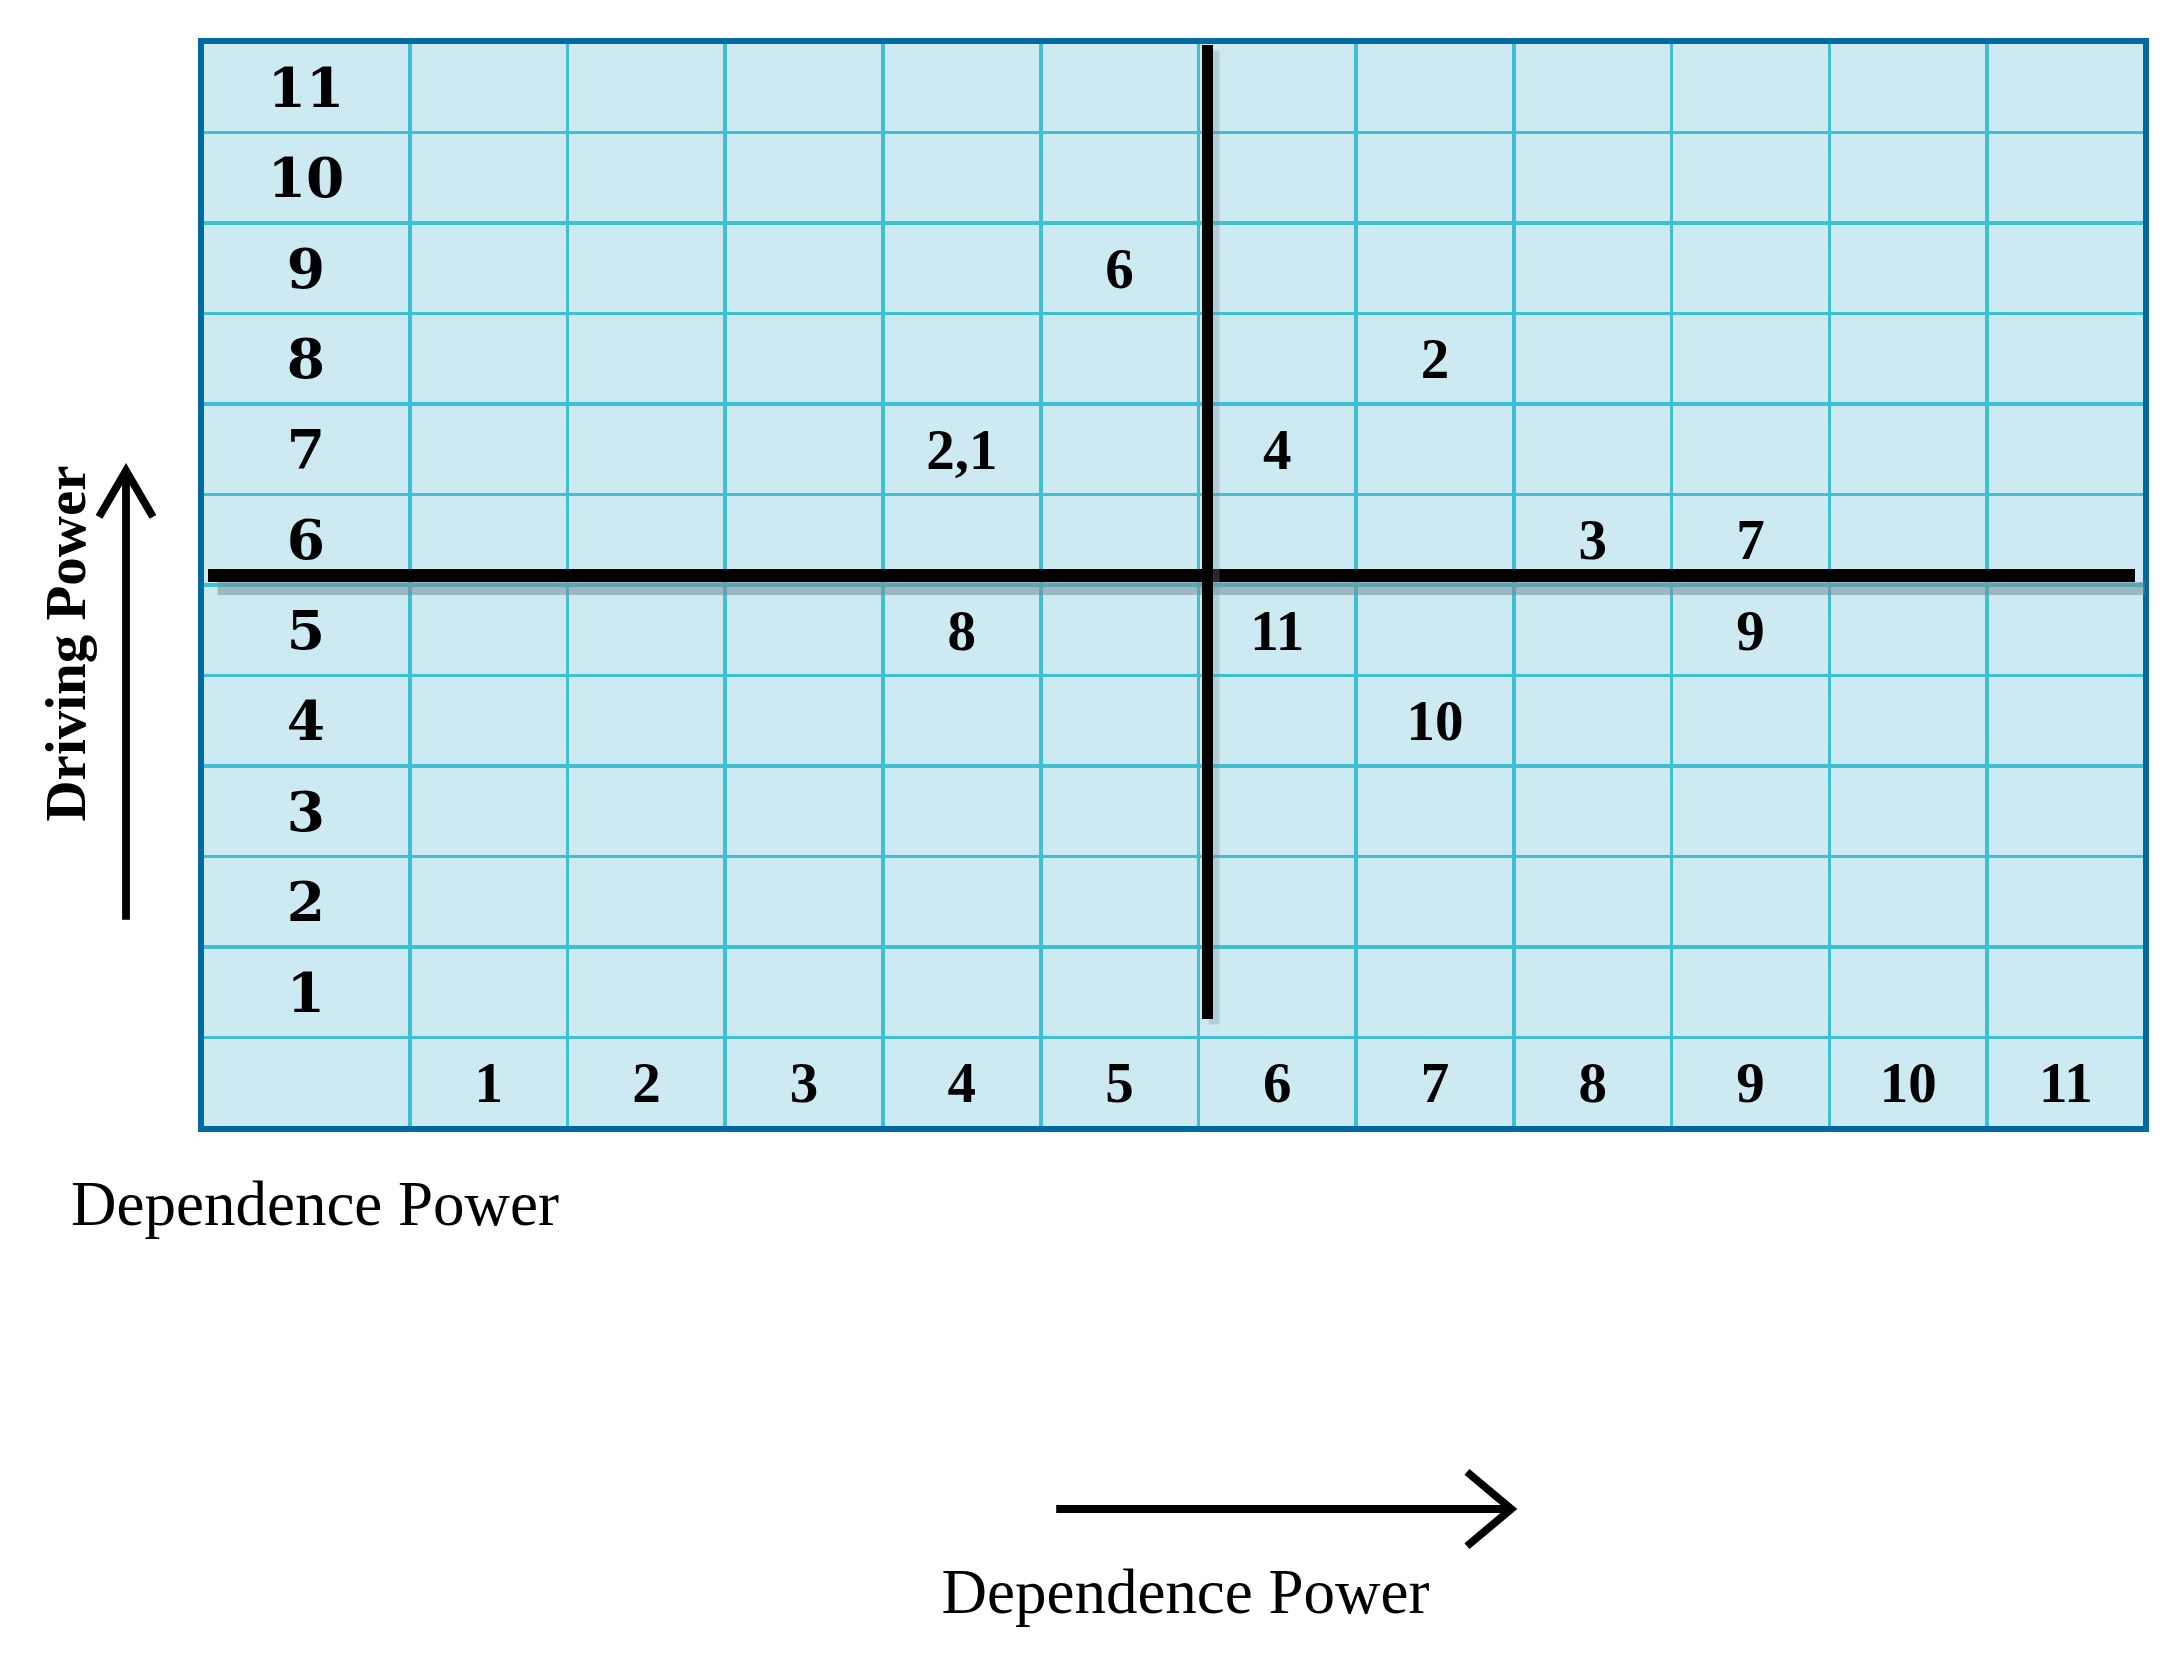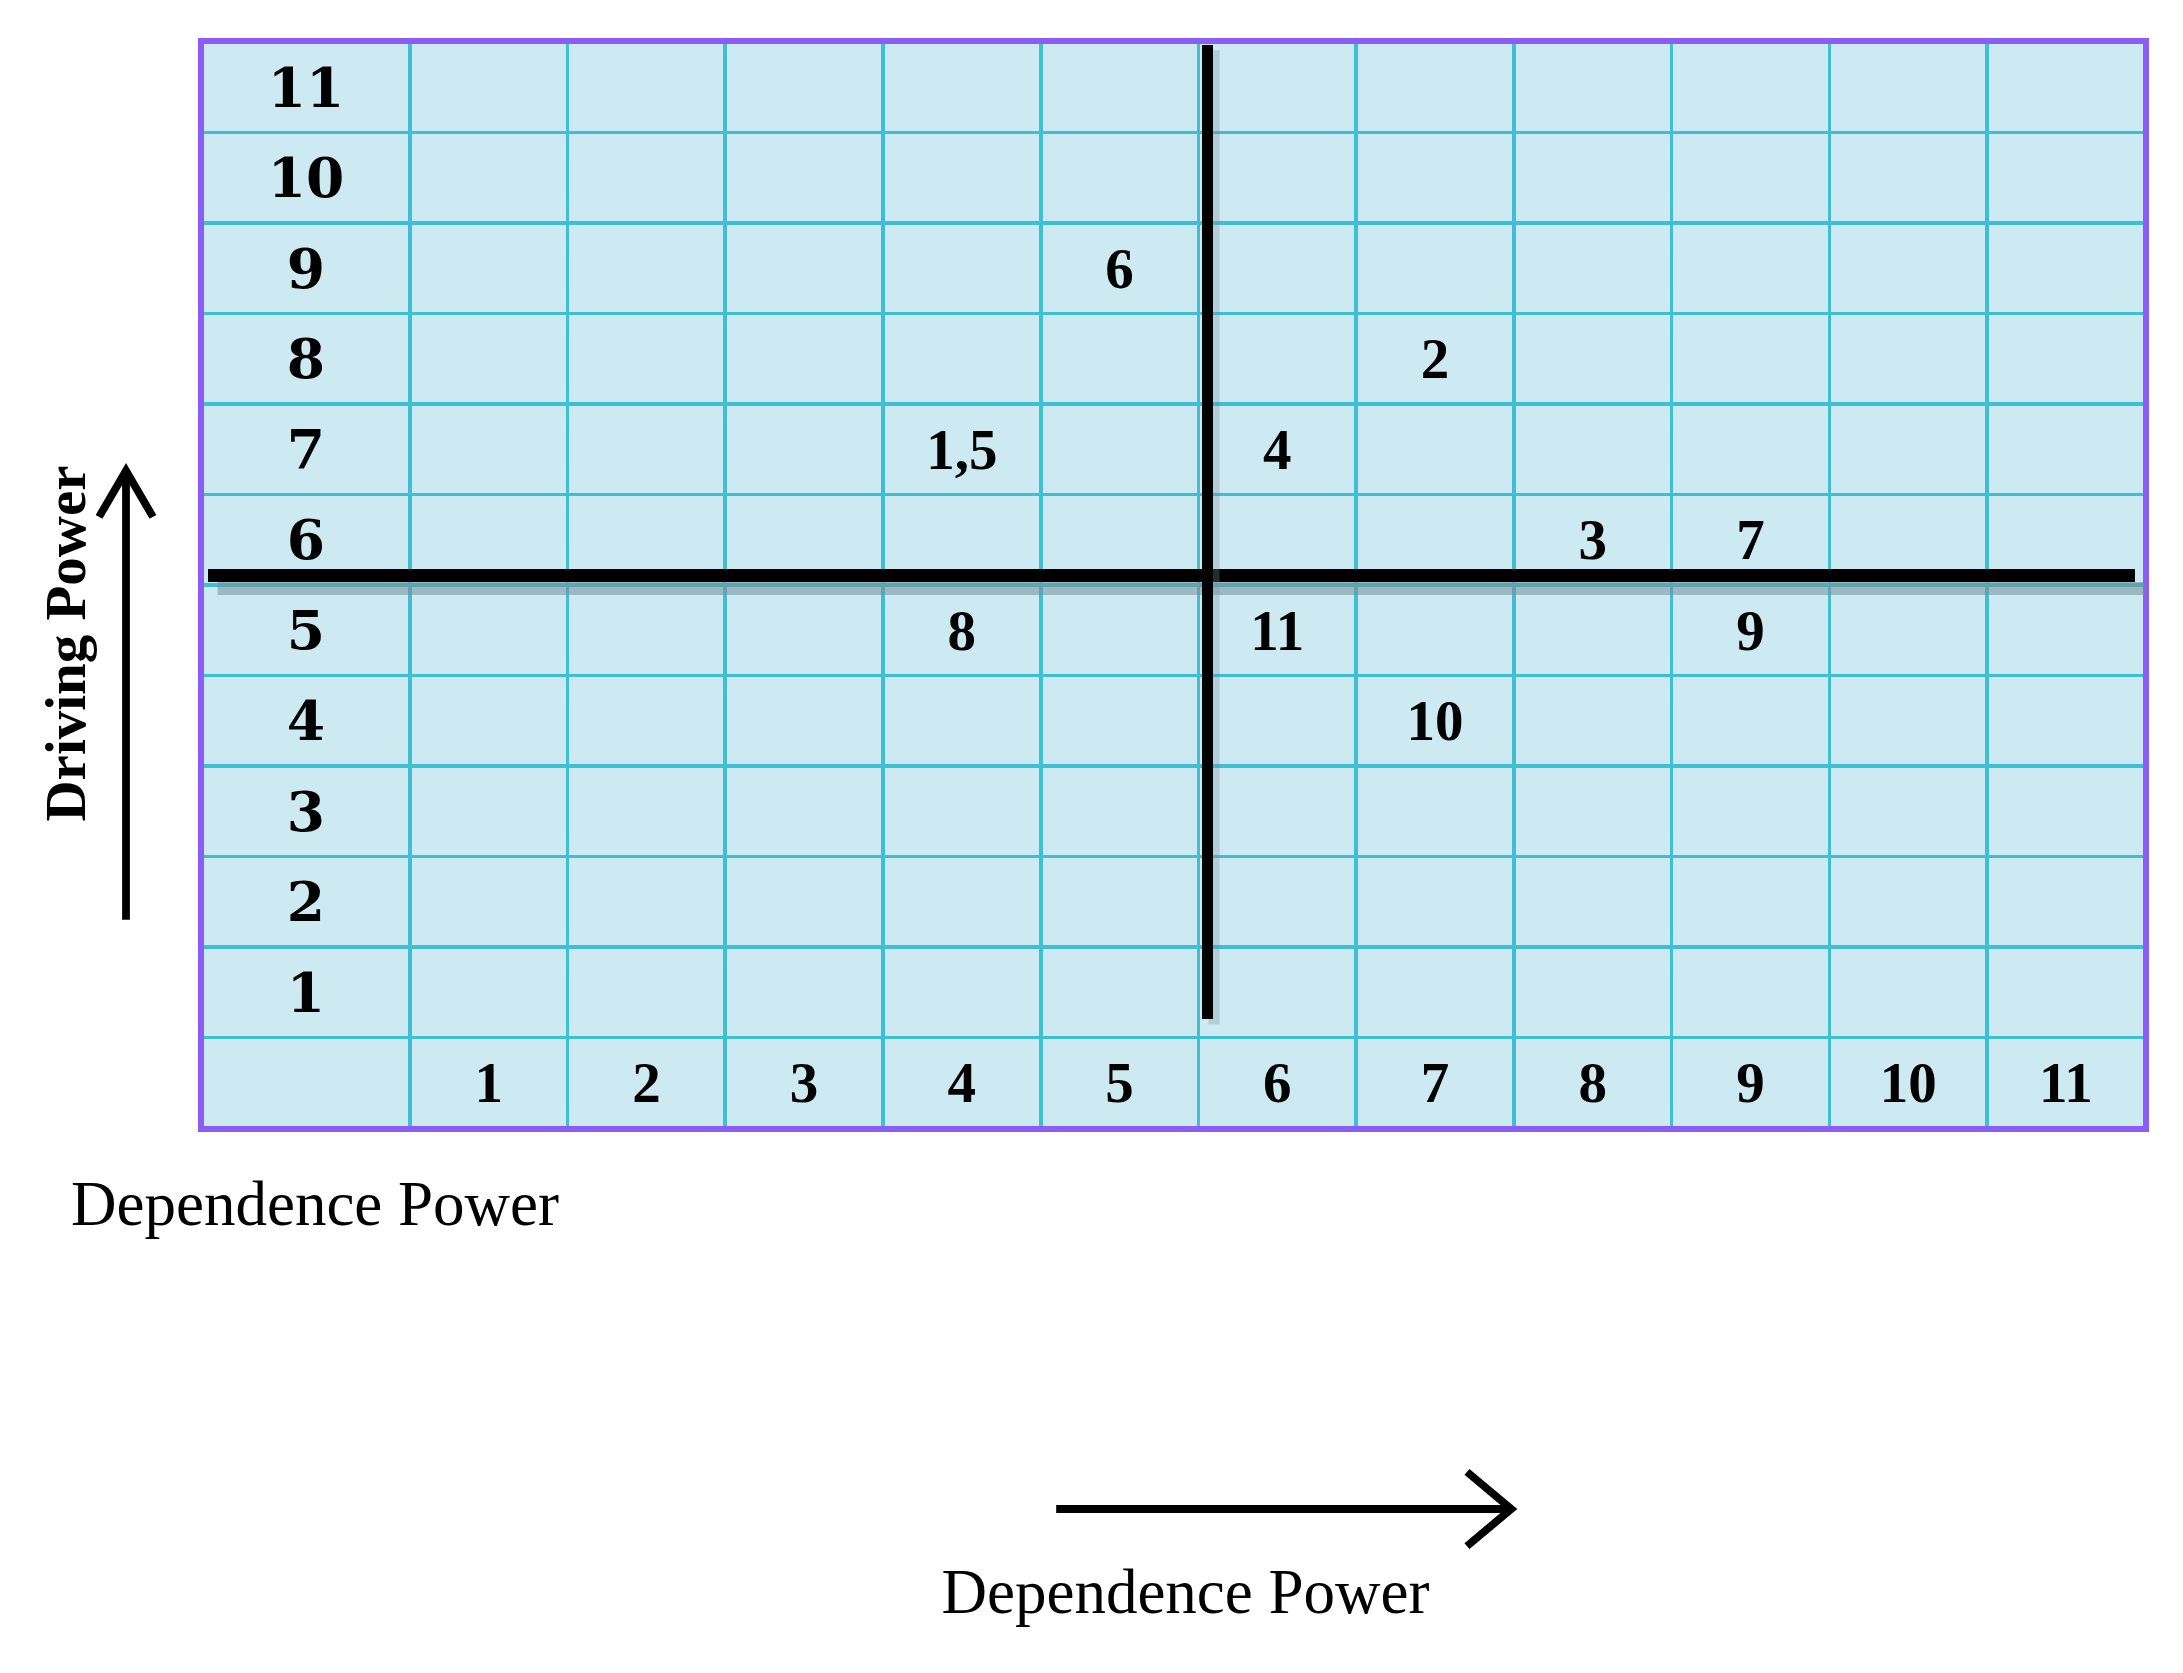--- a/index.html
+++ b/index.html
@@ -1,21 +1,21 @@
 <!DOCTYPE html>
 <html style="font-size:9.6px"><head>
 <meta charset="utf-8">
 <style>
   html,body{margin:0;padding:0;background:#ffffff;}
   .page{position:relative;width:2183px;height:1674px;background:#ffffff;overflow:hidden;
         font-family:"Liberation Serif", serif;}
 
   
   .grid{position:absolute;left:198px;top:38px;width:1951px;height:1094px;
-        box-sizing:border-box;border:6px solid #8b5cf6;background:#3ebfd3;
+        box-sizing:border-box;border:6px solid #0369a1;background:#3ebfd3;
         display:grid;grid-template-columns:204px repeat(11,1fr);
         grid-template-rows:repeat(12,1fr);gap:3.6px;}
   .cell{background:#cde9f1;display:flex;align-items:center;justify-content:center;
         overflow:visible;}
   .row-label{font-family:"DejaVu Serif", serif;font-weight:700;font-size:55px;color:#000;}
   .col-label{font-family:"Liberation Serif", serif;font-weight:700;font-size:57px;color:#000;}
   .cell-value{font-family:"Liberation Serif", serif;font-weight:700;font-size:57px;color:#000;
         white-space:nowrap;}
 
   
@@ -112,21 +112,21 @@
       <div class="cell"></div>
       <div class="cell"></div>
       <div class="cell"></div>
       <div class="cell">
         <span class="row-label">7</span>
       </div>
       <div class="cell"></div>
       <div class="cell"></div>
       <div class="cell"></div>
       <div class="cell">
-        <span class="cell-value">1,5</span>
+        <span class="cell-value">2,1</span>
       </div>
       <div class="cell"></div>
       <div class="cell">
         <span class="cell-value">4</span>
       </div>
       <div class="cell"></div>
       <div class="cell"></div>
       <div class="cell"></div>
       <div class="cell"></div>
       <div class="cell"></div>

